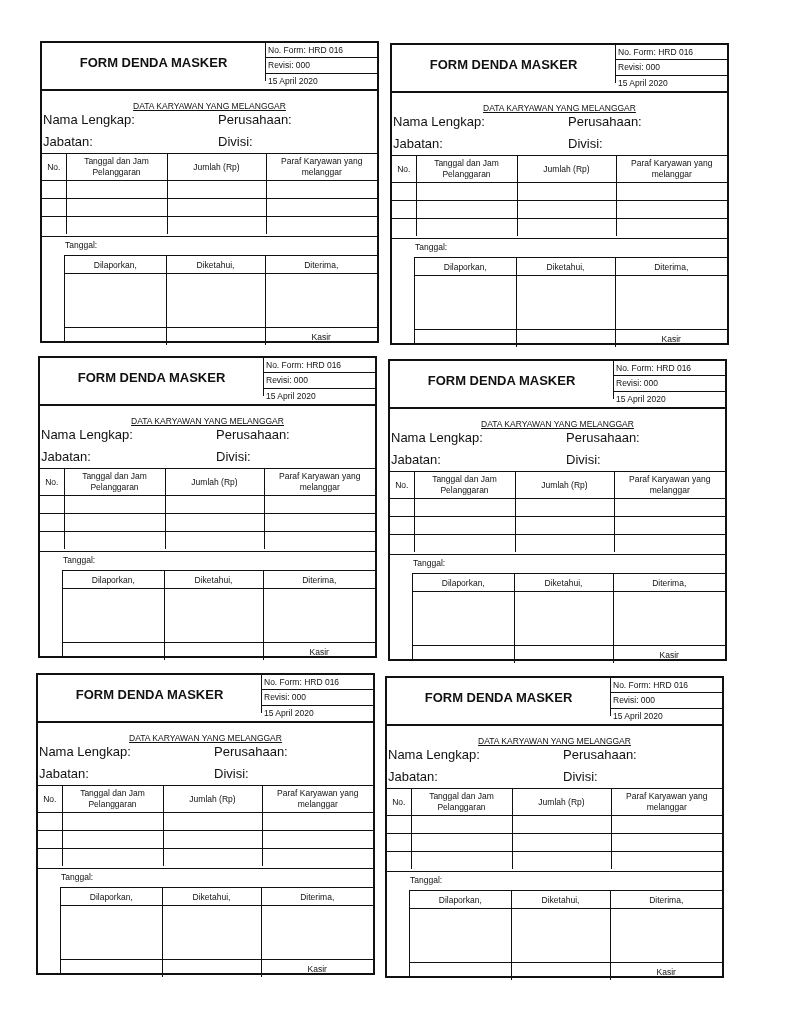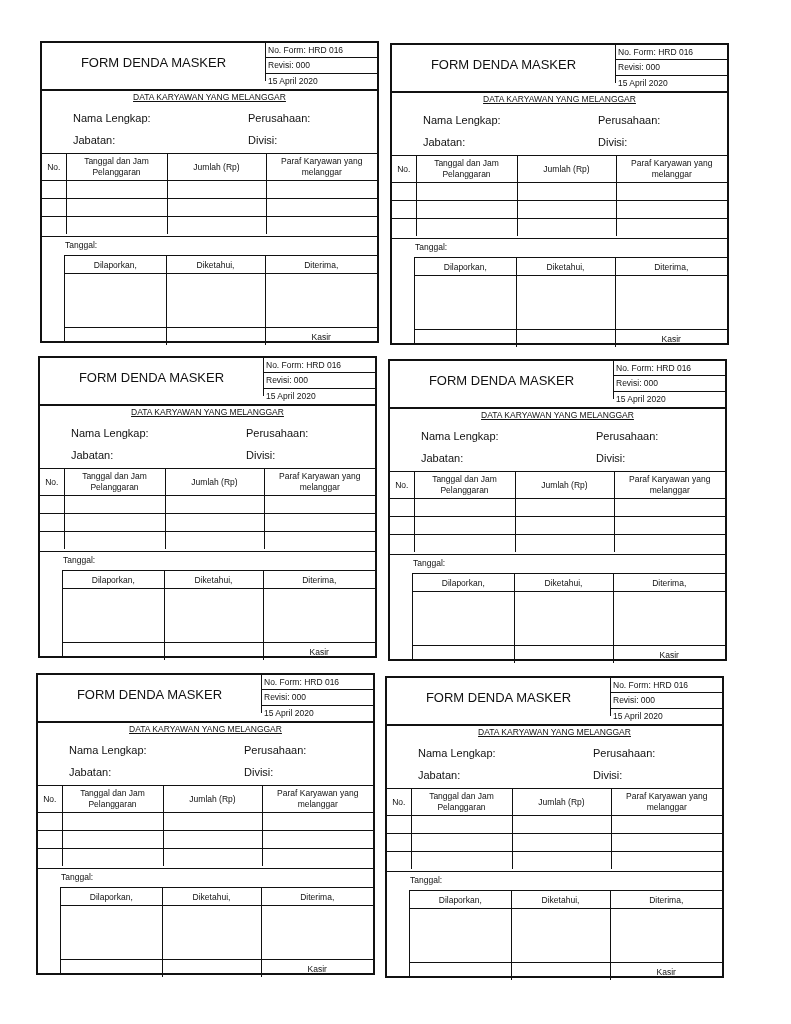--- a/index.html
+++ b/index.html
@@ -9,33 +9,33 @@
   }
   .form {
     position: absolute; width: 339px; height: 302px;
     border: 2px solid #111; box-sizing: border-box; background: #fff;
   }
   .form table { border-collapse: collapse; width: 100%; table-layout: fixed; }
   .hdr { position: absolute; left: 0; top: 0; right: 0; height: 46px; border-bottom: 2px solid #111; }
   .hdr .title {
     position: absolute; left: 0; top: 0; width: 224px; height: 38px;
     display: flex; align-items: center; justify-content: center;
-    font-weight: normal; font-size: 13px; border-right: 1.5px solid #111; box-sizing: border-box;
+    font-weight: bold; font-size: 13px; border-right: 1.5px solid #111; box-sizing: border-box;
   }
   .hdr .meta { position: absolute; left: 224px; right: 0; top: 0; height: 34px; }
   .hdr .meta div {
     height: 15.33px; font-size: 8.5px; line-height: 15px; padding-left: 2px;
     border-bottom: 1.5px solid #111; box-sizing: border-box;
   }
   .hdr .meta div:last-child { border-bottom: none; }
   .sec-title {
-    position: absolute; top: 49px; left: 0; right: 0; text-align: center;
+    position: absolute; top: 58px; left: 0; right: 0; text-align: center;
     font-size: 8.5px; text-decoration: underline;
   }
-  .field { position: absolute; font-size: 11px; padding-left: 30px; }
+  .field { position: absolute; font-size: 13px; }
   .grid {
     position: absolute; left: 0; right: 0; top: 110px; height: 82px;
     border-top: 1.5px solid #111; border-bottom: 1.5px solid #111;
   }
   .grid table td, .grid table th {
     border-left: 1.2px solid #111; border-bottom: 1.2px solid #111;
     font-weight: normal; font-size: 8.5px; text-align: center; padding: 0; line-height: 11px;
   }
   .grid table tr:last-child td { border-bottom: none; }
   .grid table td:first-child, .grid table th:first-child { border-left: none; }

